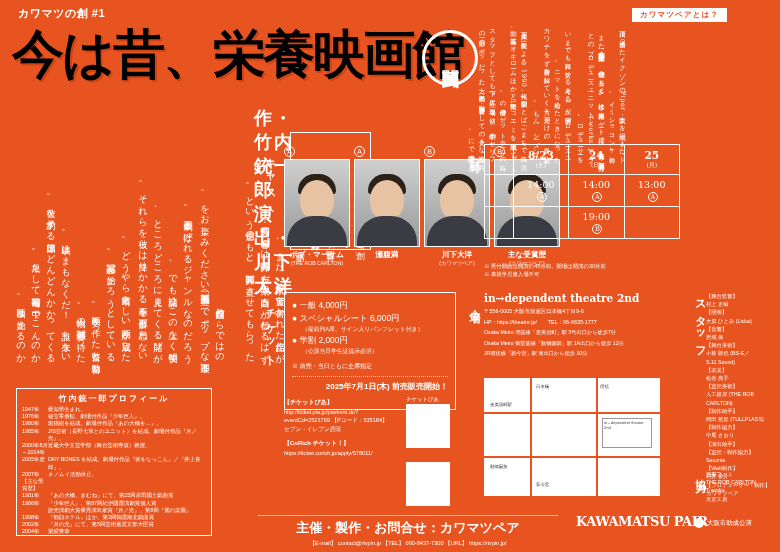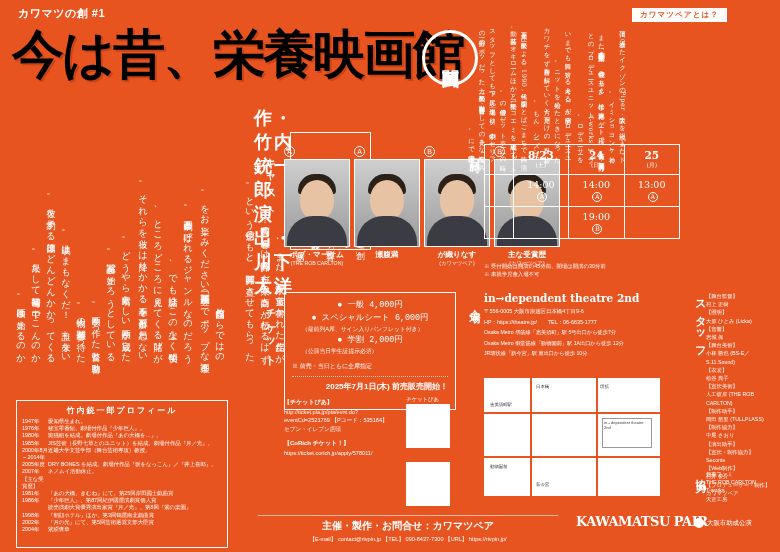--- a/index.html
+++ b/index.html
@@ -73,24 +73,23 @@
   .vtext.box {
     border:1px solid #fff;
     padding:3px 2px;
     height:118px;
     margin-top:4px;
     font-size:8.6px;
   }
 
   
   .profile {
-    position:absolute; left:12px; top:388px; width:212px; height:148px;
+    position:absolute; left:12px; top:388px; width:196px; height:148px;
     border:1px solid #fff;
     padding:4px 5px;
-    margin-top:12px;
   }
   .profile h4 {
     margin:0 0 2px 0; font-size:8px; text-align:center; letter-spacing:2px;
     font-family:"DejaVu Serif", serif; font-weight:bold;
   }
   .prof-row { display:flex; font-size:5.4px; line-height:7.2px; }
   .prof-row .yr { width:26px; flex:none; }
   .prof-row .tx { flex:1; }
 
   .side-tab {
@@ -130,21 +129,21 @@
   }
   .cast-aff { font-size:5.2px; text-align:center; opacity:.95; }
 
   
   .ticket-label { position:absolute; left:262px; top:300px; }
   .ticket-box {
     position:absolute; left:284px; top:292px;
     width:172px; height:118px;
     border:1px solid #fff; padding:6px 7px;
   }
-  .t-line { font-size:8.4px; line-height:13px; font-family:Liberation Mono, monospace;text-align:center;}
+  .t-line { font-size:8.4px; line-height:13px; font-family:Liberation Sans, sans-serif;}
   .t-sub { font-size:5.8px; line-height:9px; opacity:.95; padding-left:10px; }
   .t-note { font-size:6px; margin-top:6px; }
   .t-open {
     margin-top:5px; font-size:8px; font-weight:bold; text-align:right;
     border-top:1px dotted rgba(255,255,255,.7); padding-top:4px;
   }
 
   .url-box {
     position:absolute; left:284px; top:398px; width:118px;
     font-size:5.6px; line-height:8.6px;
@@ -207,21 +206,21 @@
   .staff-label { position:absolute; left:692px; top:292px; }
   .staff-list { position:absolute; left:706px; top:292px; width:68px; font-size:5.3px; line-height:8.2px; }
   .coop-label { position:absolute; left:692px; top:470px; }
   .coop-list { position:absolute; left:706px; top:470px; width:68px; font-size:5.3px; line-height:8.2px; }
 
   
   .footer {
     position:absolute; left:258px; top:512px; width:300px;
     text-align:center;
   }
-  .footer .org { font-size:10px; font-weight:bold; font-family:Liberation Sans, sans-serif; }
+  .footer .org { font-size:13px; font-weight:bold; font-family:Liberation Sans, sans-serif; }
   .footer .contact { font-size:5.6px; margin-top:3px; }
 
   .logo {
     position:absolute; left:576px; top:514px;
     font-size:13px; font-weight:bold; font-family:"DejaVu Serif", serif;
     letter-spacing:-0.5px;
   }
   .osaka {
     position:absolute; left:694px; top:518px;
     font-size:6.4px; display:flex; align-items:center; gap:3px;
@@ -359,21 +358,21 @@
         <div class="cast-name">瀬腹満</div>
         <div class="cast-aff"></div>
       </div>
       <div class="cast-card">
         <div class="cast-badge">B</div>
         <div class="cast-photo">
           <div class="face hair"></div>
           <div class="face head"></div>
           <div class="face body"></div>
         </div>
-        <div class="cast-name">が織りなす</div>
+        <div class="cast-name">川下大洋</div>
         <div class="cast-aff">(カワマツペア)</div>
       </div>
       <div class="cast-card">
         <div class="cast-badge">B</div>
         <div class="cast-photo">
           <div class="face hair"></div>
           <div class="face head"></div>
           <div class="face body"></div>
         </div>
         <div class="cast-name">主な受賞歴</div>

